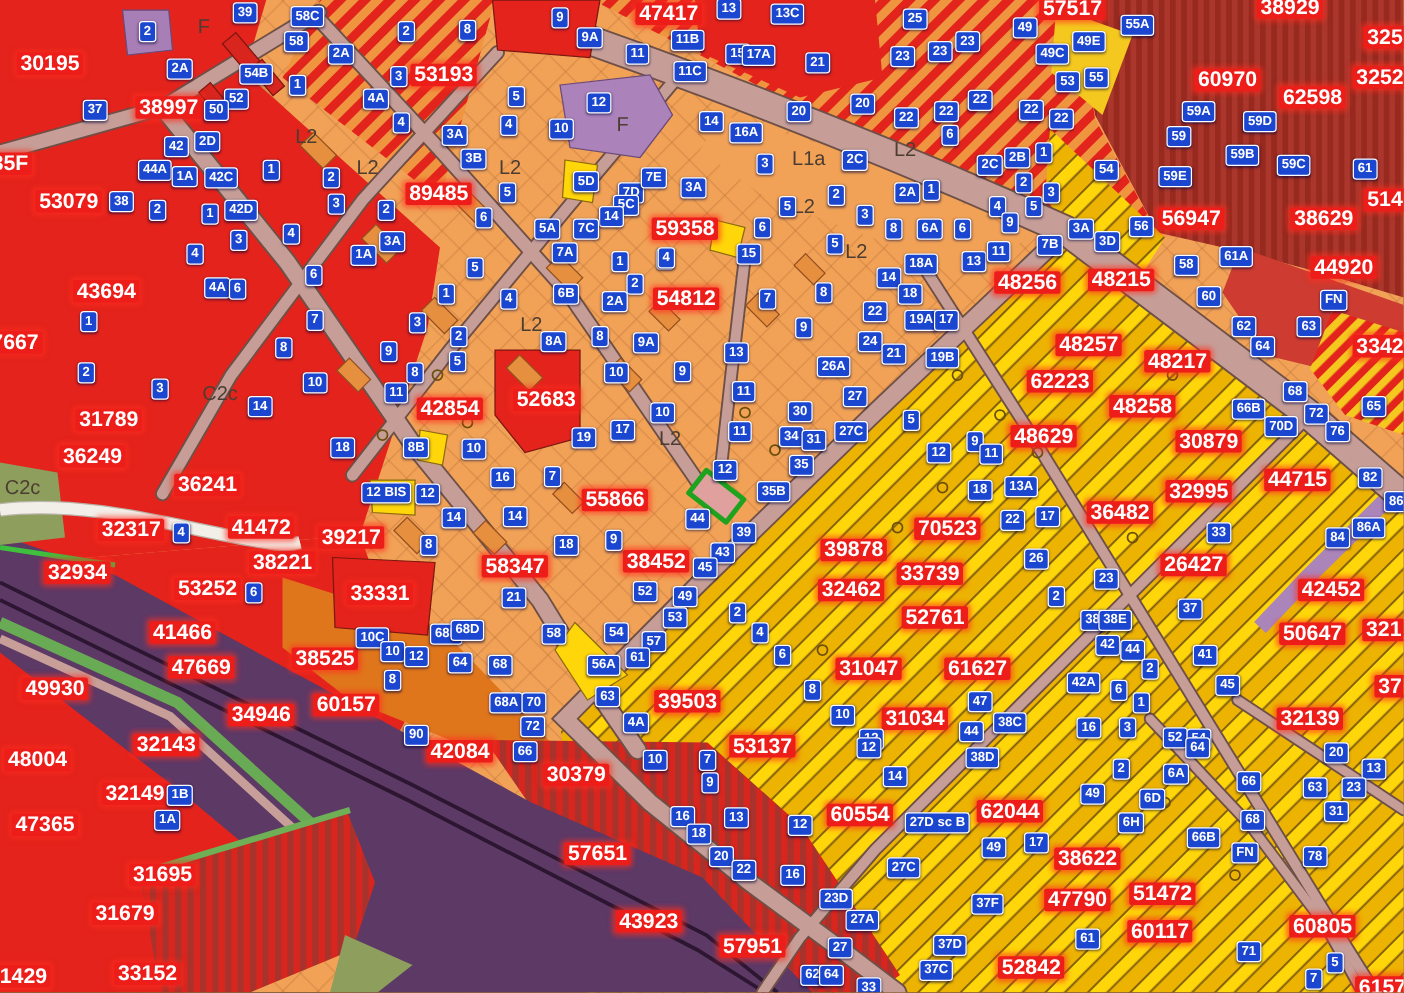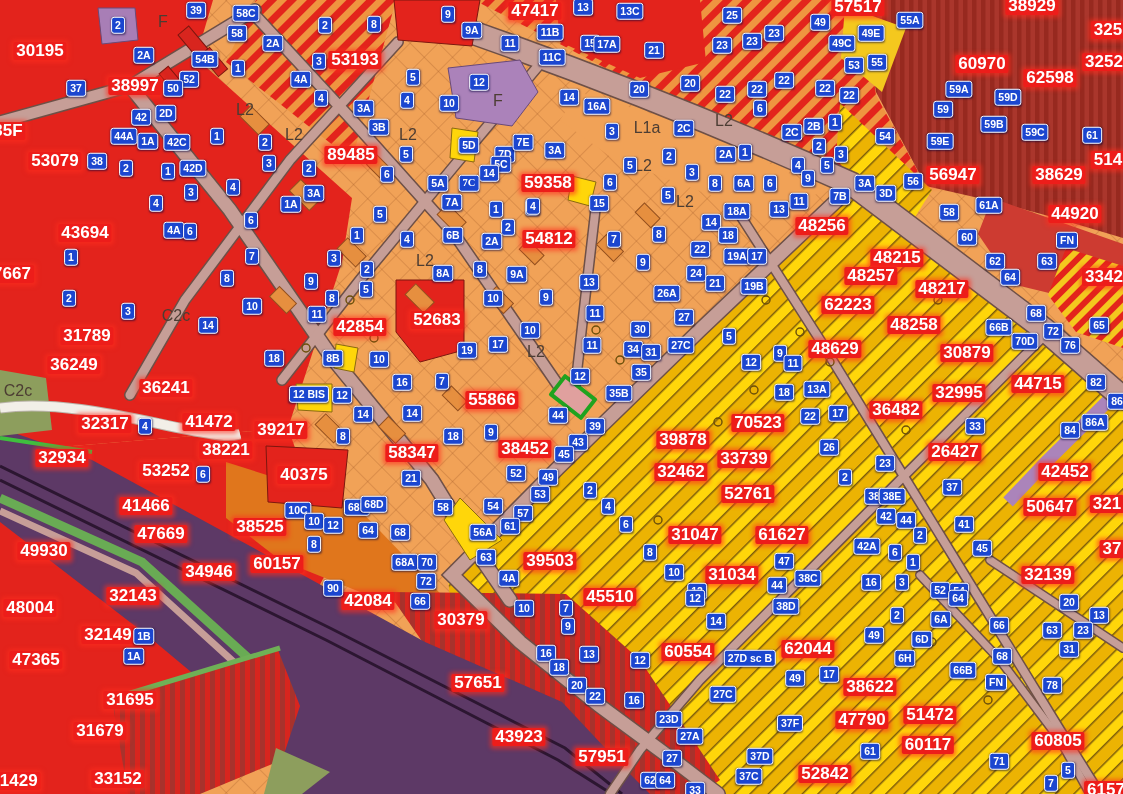--- a/index.html
+++ b/index.html
@@ -195,21 +195,21 @@
       <div class="plabel" style="left: 74px; top: 365px;">36249</div>
       <div class="plabel" style="left: 166px; top: 388px;">36241</div>
       <div class="plabel" style="left: 360px; top: 327px;">42854</div>
       <div class="plabel" style="left: 437px; top: 320px;">52683</div>
       <div class="plabel" style="left: 548px; top: 183px;">59358</div>
       <div class="plabel" style="left: 549px; top: 239px;">54812</div>
       <div class="plabel" style="left: 492px; top: 400px;">55866</div>
       <div class="plabel" style="left: 822px; top: 226px;">48256</div>
       <div class="plabel" style="left: 848px; top: 305px;">62223</div>
       <div class="plabel" style="left: 835px; top: 349px;">48629</div>
-      <div class="plabel" style="left: 897px; top: 258px;">48215</div>
+      <div class="plabel" style="left: 897px; top: 224px;">48215</div>
       <div class="plabel" style="left: 871px; top: 276px;">48257</div>
       <div class="plabel" style="left: 942px; top: 289px;">48217</div>
       <div class="plabel" style="left: 914px; top: 325px;">48258</div>
       <div class="plabel" style="left: 967px; top: 353px;">30879</div>
       <div class="plabel" style="left: 959px; top: 393px;">32995</div>
       <div class="plabel" style="left: 1075px; top: 214px;">44920</div>
       <div class="plabel" style="left: 1104px; top: 277px;">3342</div>
       <div class="plabel" style="left: 1038px; top: 384px;">44715</div>
       <div class="plabel" style="left: 105px; top: 424px;">32317</div>
       <div class="plabel" style="left: 209px; top: 422px;">41472</div>
@@ -219,32 +219,32 @@
       <div class="plabel" style="left: 146px; top: 506px;">41466</div>
       <div class="plabel" style="left: 161px; top: 534px;">47669</div>
       <div class="plabel" style="left: 44px; top: 551px;">49930</div>
       <div class="plabel" style="left: 209px; top: 572px;">34946</div>
       <div class="plabel" style="left: 260px; top: 527px;">38525</div>
       <div class="plabel" style="left: 277px; top: 564px;">60157</div>
       <div class="plabel" style="left: 281px; top: 430px;">39217</div>
       <div class="plabel" style="left: 133px; top: 596px;">32143</div>
       <div class="plabel" style="left: 412px; top: 453px;">58347</div>
       <div class="plabel" style="left: 525px; top: 449px;">38452</div>
-      <div class="plabel" style="left: 304px; top: 475px;">40375</div>
+      <div class="plabel" style="left: 304px; top: 475px;">33331</div>
       <div class="plabel" style="left: 368px; top: 601px;">42084</div>
       <div class="plabel" style="left: 550px; top: 561px;">39503</div>
       <div class="plabel" style="left: 758px; top: 423px;">70523</div>
       <div class="plabel" style="left: 683px; top: 440px;">39878</div>
       <div class="plabel" style="left: 744px; top: 459px;">33739</div>
       <div class="plabel" style="left: 681px; top: 472px;">32462</div>
       <div class="plabel" style="left: 748px; top: 494px;">52761</div>
       <div class="plabel" style="left: 695px; top: 535px;">31047</div>
       <div class="plabel" style="left: 782px; top: 535px;">61627</div>
       <div class="plabel" style="left: 732px; top: 575px;">31034</div>
-      <div class="plabel" style="left: 610px; top: 597px;">45510</div>
+      <div class="plabel" style="left: 610px; top: 597px;">53137</div>
       <div class="plabel" style="left: 896px; top: 410px;">36482</div>
       <div class="plabel" style="left: 955px; top: 452px;">26427</div>
       <div class="plabel" style="left: 1065px; top: 472px; text-align: right;">42452</div>
       <div class="plabel" style="left: 1050px; top: 507px;">50647</div>
       <div class="plabel" style="left: 1048px; top: 575px;">32139</div>
       <div class="plabel" style="left: 1107px; top: 504px;">321</div>
       <div class="plabel" style="left: 1112px; top: 549px;">37</div>
       <div class="plabel" style="left: 30px; top: 608px;">48004</div>
       <div class="plabel" style="left: 108px; top: 635px;">32149</div>
       <div class="plabel" style="left: 36px; top: 660px;">47365</div>
@@ -306,21 +306,21 @@
       <div class="badge" style="left: 407px; top: 100px;">4</div>
       <div class="badge" style="left: 479px; top: 82px;">12</div>
       <div class="badge" style="left: 449px; top: 103px;">10</div>
       <div class="badge" style="left: 469px; top: 145px;">5D</div>
       <div class="badge" style="left: 505px; top: 154px;">7D</div>
       <div class="badge" style="left: 523px; top: 142px;">7E</div>
       <div class="badge" style="left: 555px; top: 150px;">3A</div>
       <div class="badge" style="left: 465px; top: 164px; margin-left: 36px;">5C</div>
       <div class="badge" style="left: 489px; top: 173px;">14</div>
       <div class="badge" style="left: 438px; top: 183px;">5A</div>
-      <div class="badge" style="left: 469px; top: 183px; font-family: Liberation Serif, serif;">7C</div>
+      <div class="badge" style="left: 469px; top: 183px;">7C</div>
       <div class="badge" style="left: 309px; top: 168px;">2</div>
       <div class="badge" style="left: 406px; top: 154px;">5</div>
       <div class="badge" style="left: 387px; top: 174px;">6</div>
       <div class="badge" style="left: 314px; top: 193px;">3A</div>
       <div class="badge" style="left: 583px; top: 7px;">13</div>
       <div class="badge" style="left: 630px; top: 11px;">13C</div>
       <div class="badge" style="left: 732px; top: 15px;">25</div>
       <div class="badge" style="left: 820px; top: 22px;">49</div>
       <div class="badge" style="left: 590px; top: 43px;">15</div>
       <div class="badge" style="left: 607px; top: 44px;">17A</div>

